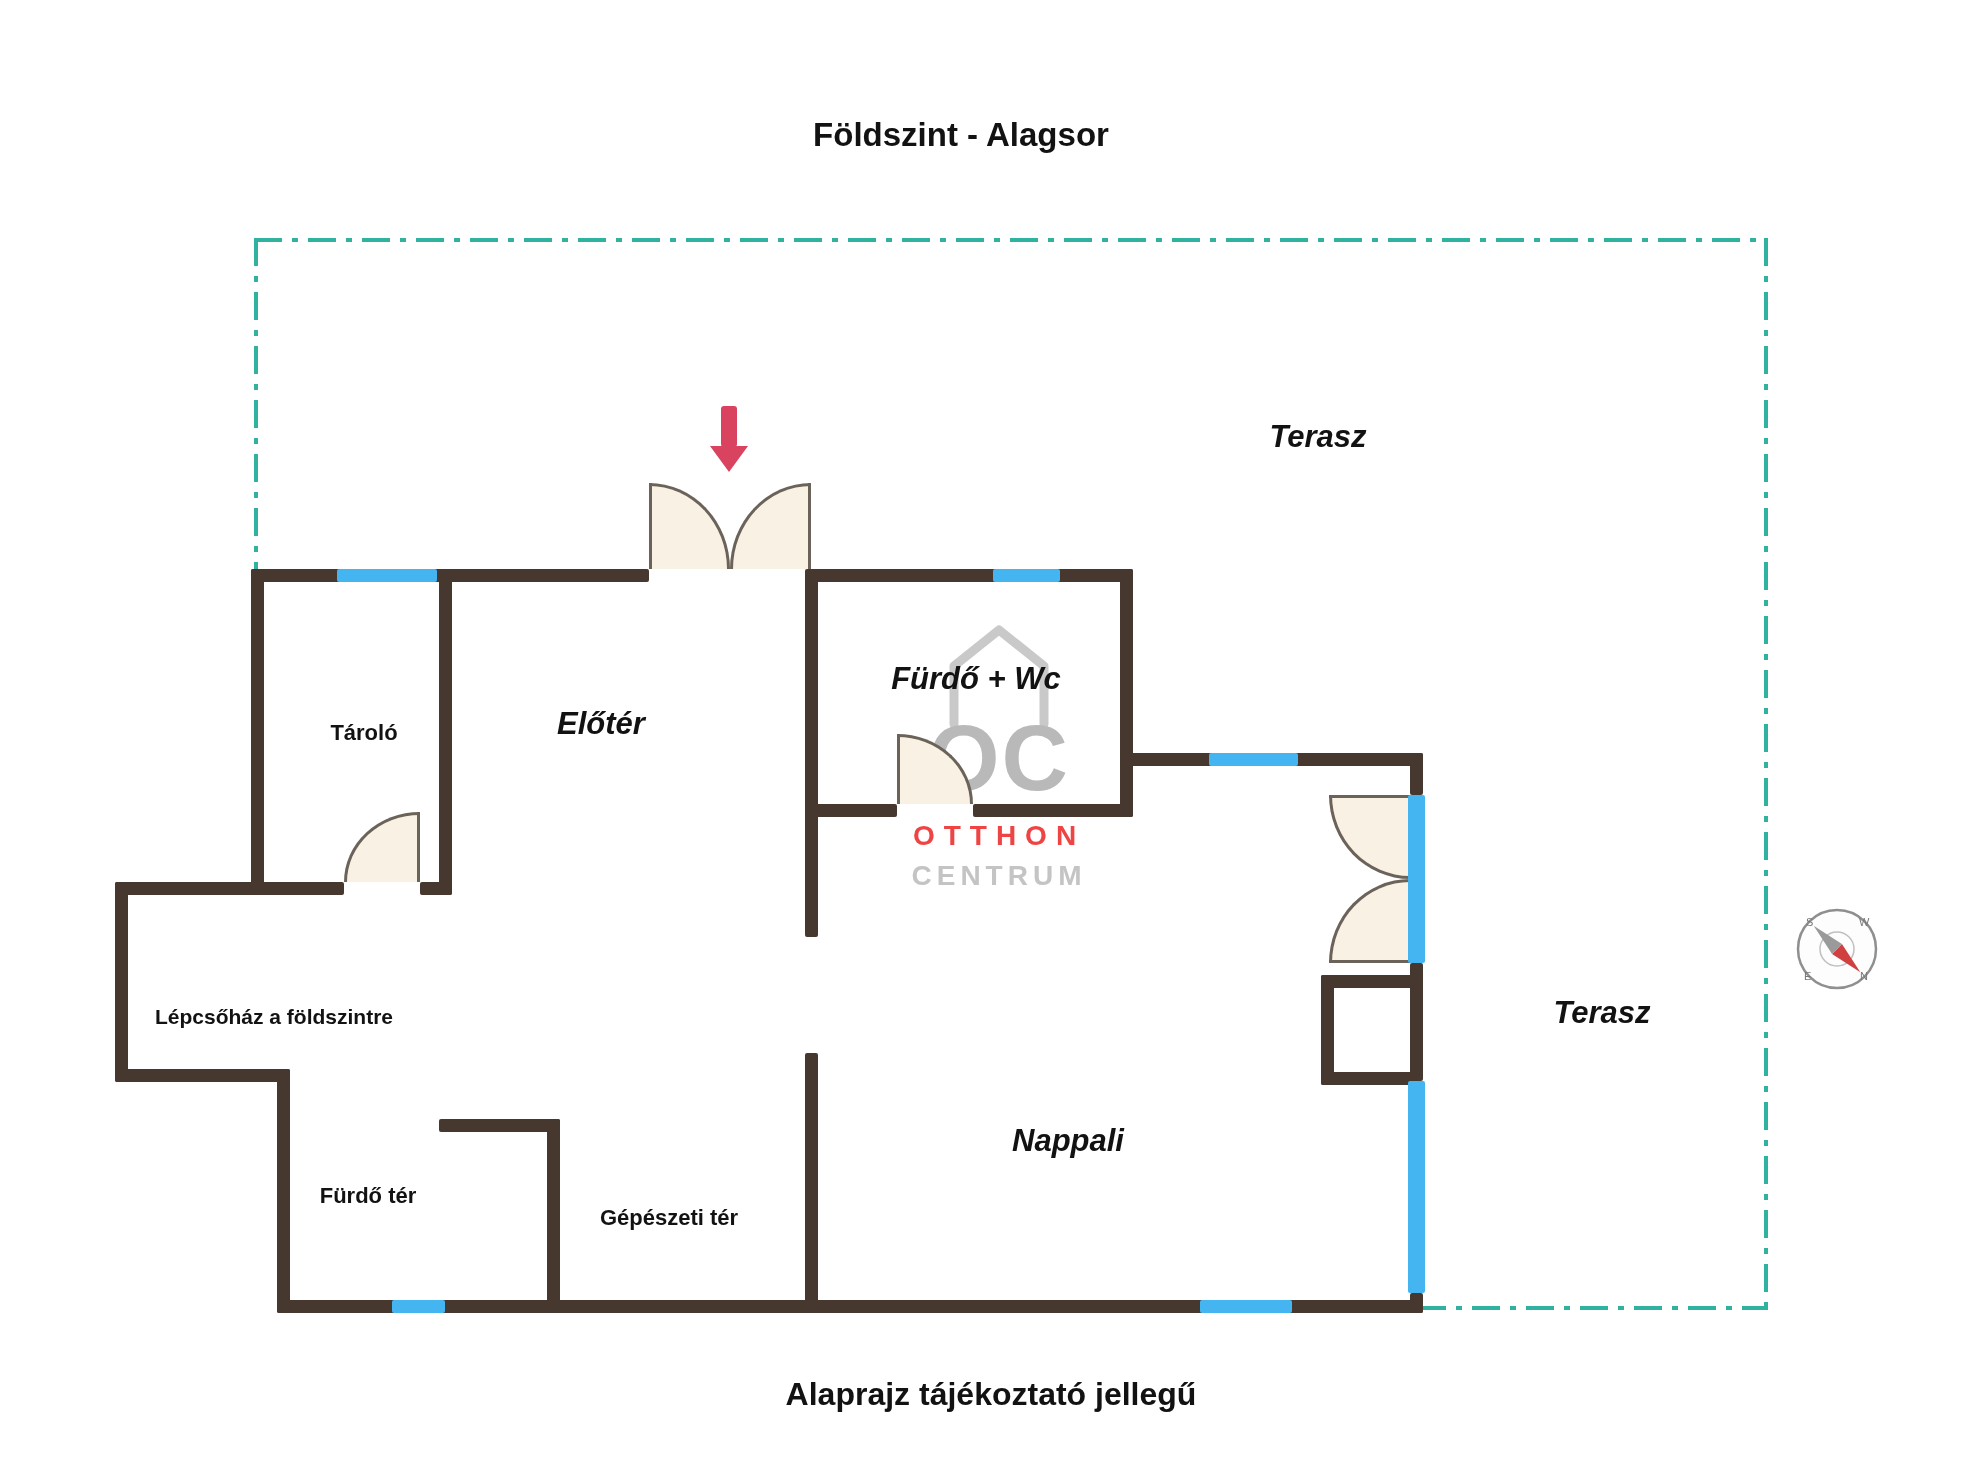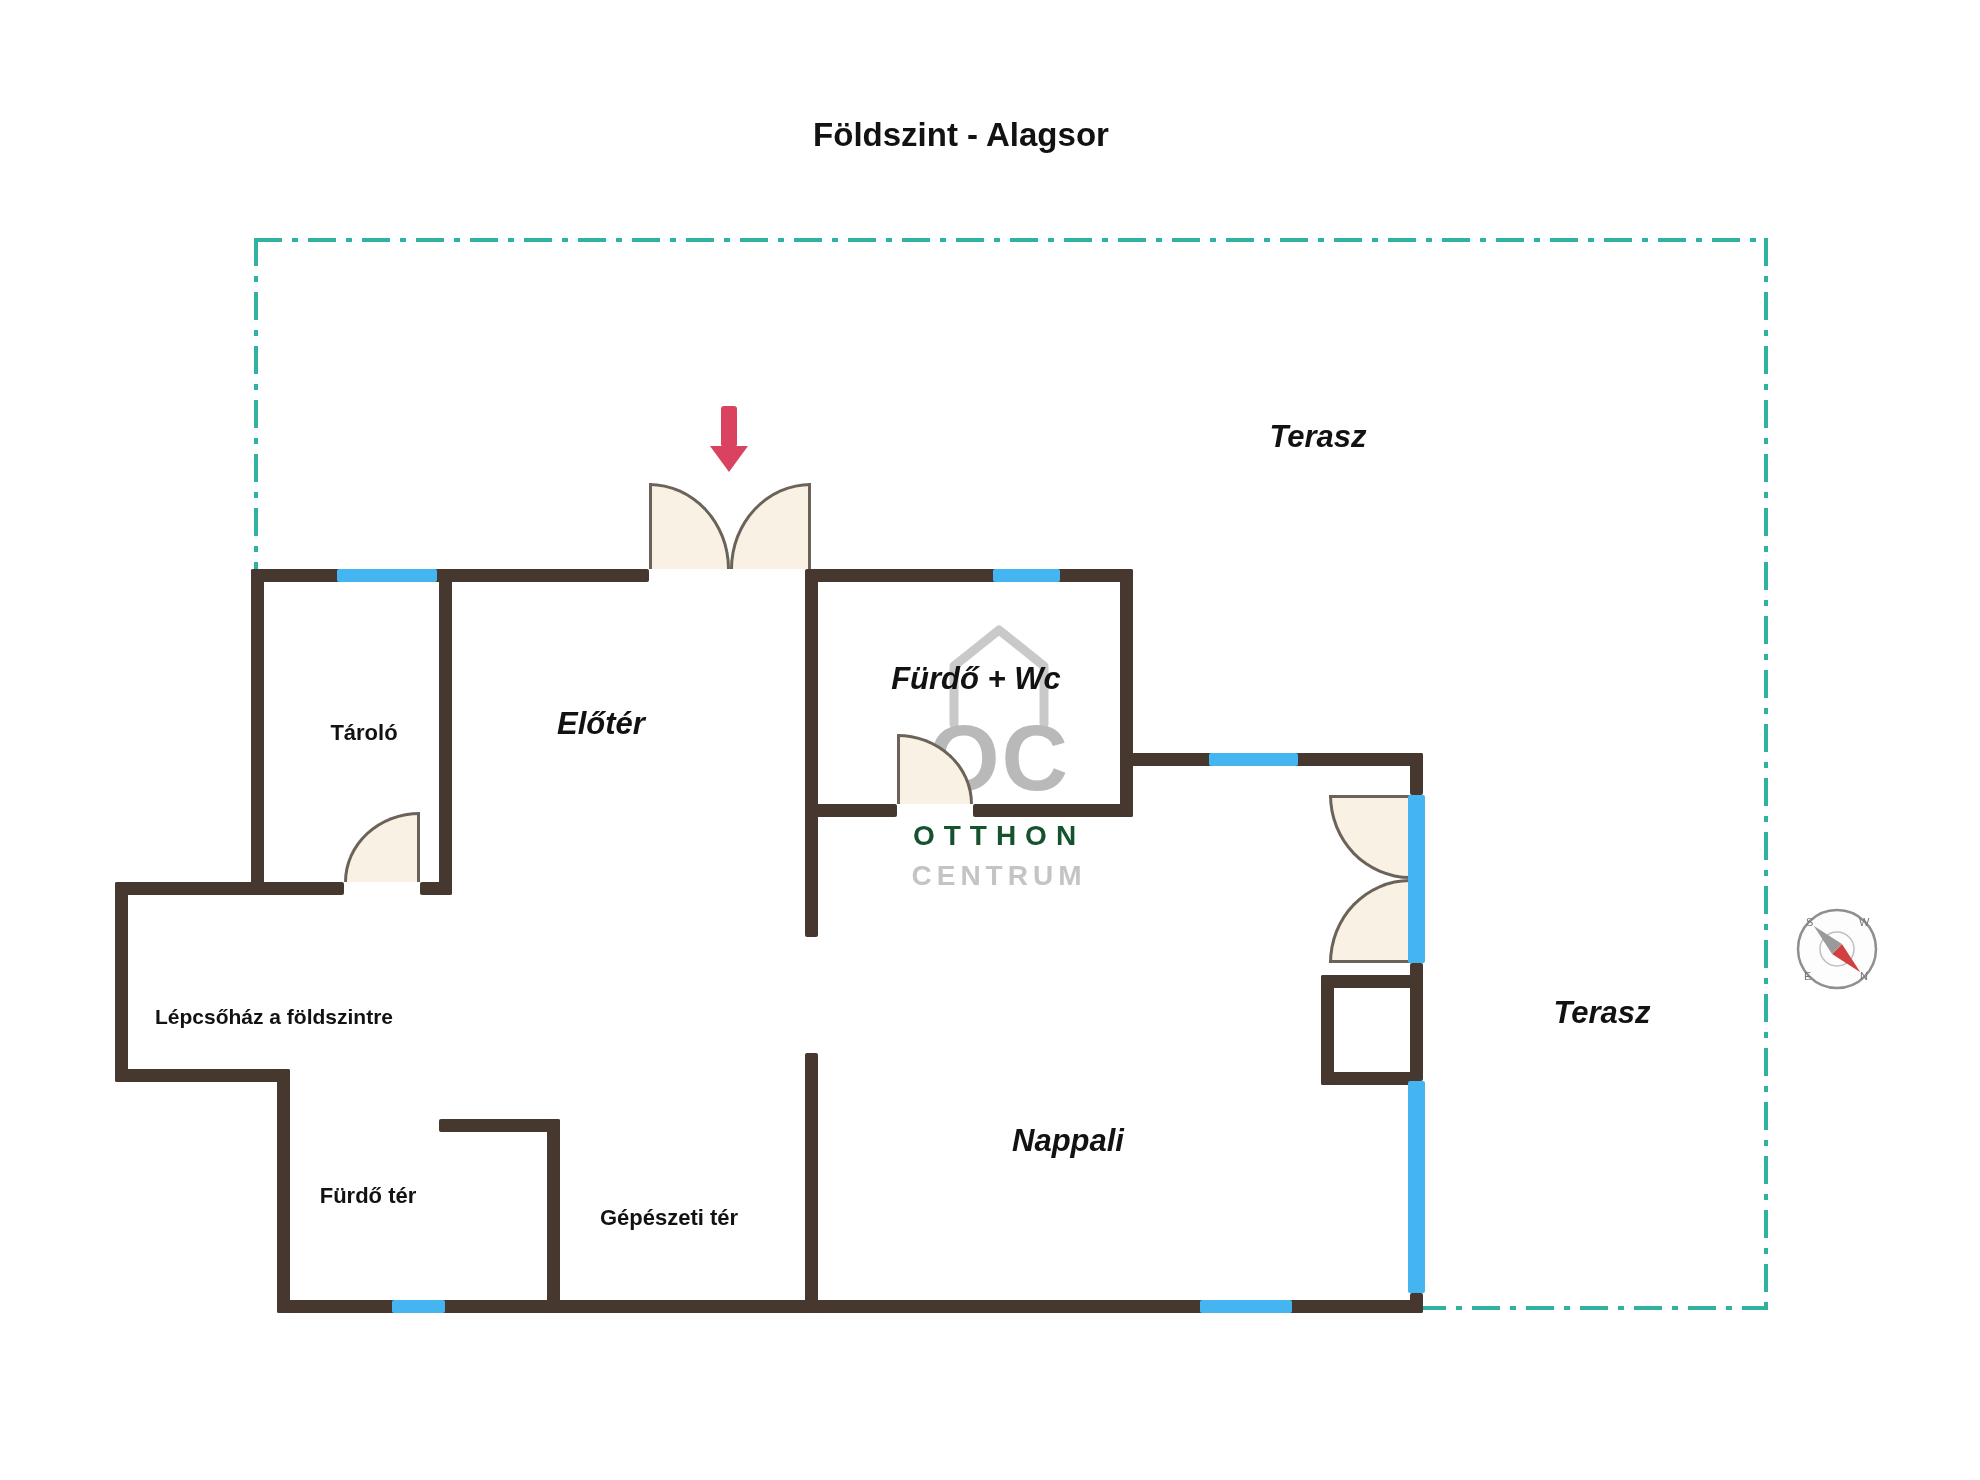--- a/index.html
+++ b/index.html
@@ -36,30 +36,31 @@
   
   .arrow{position:absolute;left:710px;top:406px;width:38px;height:66px;z-index:8;}
   .arrow .shaft{position:absolute;left:11px;top:0;width:16px;height:41px;background:var(--arrow);border-radius:3px;}
   .arrow .head{position:absolute;left:0;top:40px;width:0;height:0;
     border-left:19px solid transparent;border-right:19px solid transparent;
     border-top:26px solid var(--arrow);}
   
   .wm{position:absolute;z-index:1;text-align:center;color:var(--watermark);}
   .wm-oc{left:999px;top:758px;transform:translate(-50%,-50%);font-size:92px;font-weight:bold;letter-spacing:2px;color:#b9b9b9;}
   .wm-house{left:940px;top:618px;}
-  .wm-l1{left:999px;top:836px;transform:translate(-50%,-50%);font-size:28px;font-weight:bold;letter-spacing:9px;color:#14532d;}
+  .wm-l1{left:999px;top:836px;transform:translate(-50%,-50%);font-size:28px;font-weight:bold;letter-spacing:9px;color:#ef4444;}
   .wm-l2{left:999px;top:876px;transform:translate(-50%,-50%);font-size:28px;font-weight:bold;letter-spacing:5px;color:#c4c4c4;}
   .compass{position:absolute;left:1794px;top:906px;z-index:9;}
 </style>
 </head>
 <body>
 
 <div id="plan">
 
   <div class="label title" style="left:961px;top:135px;">Földszint - Alagsor</div>
+  <div class="label footnote" style="left:991px;top:1394px;">Alaprajz tájékoztató jellegű</div>
 
   <div class="bh" style="left:254px;top:238px;width:1514px;"></div>
   <div class="bv" style="left:254px;top:238px;height:337px;"></div>
   <div class="bv" style="left:1764px;top:238px;height:1072px;"></div>
   <div class="bh" style="left:1418px;top:1306px;width:350px;"></div>
 
   <svg class="wm wm-house" width="118" height="110" viewBox="0 0 118 110">
     <path d="M14,106 V48 L59,12 L104,48 V106" fill="none" stroke="#c9c9c9" stroke-width="9" stroke-linejoin="round" stroke-linecap="round"></path>
   </svg>
   <div class="wm wm-oc">OC</div>

